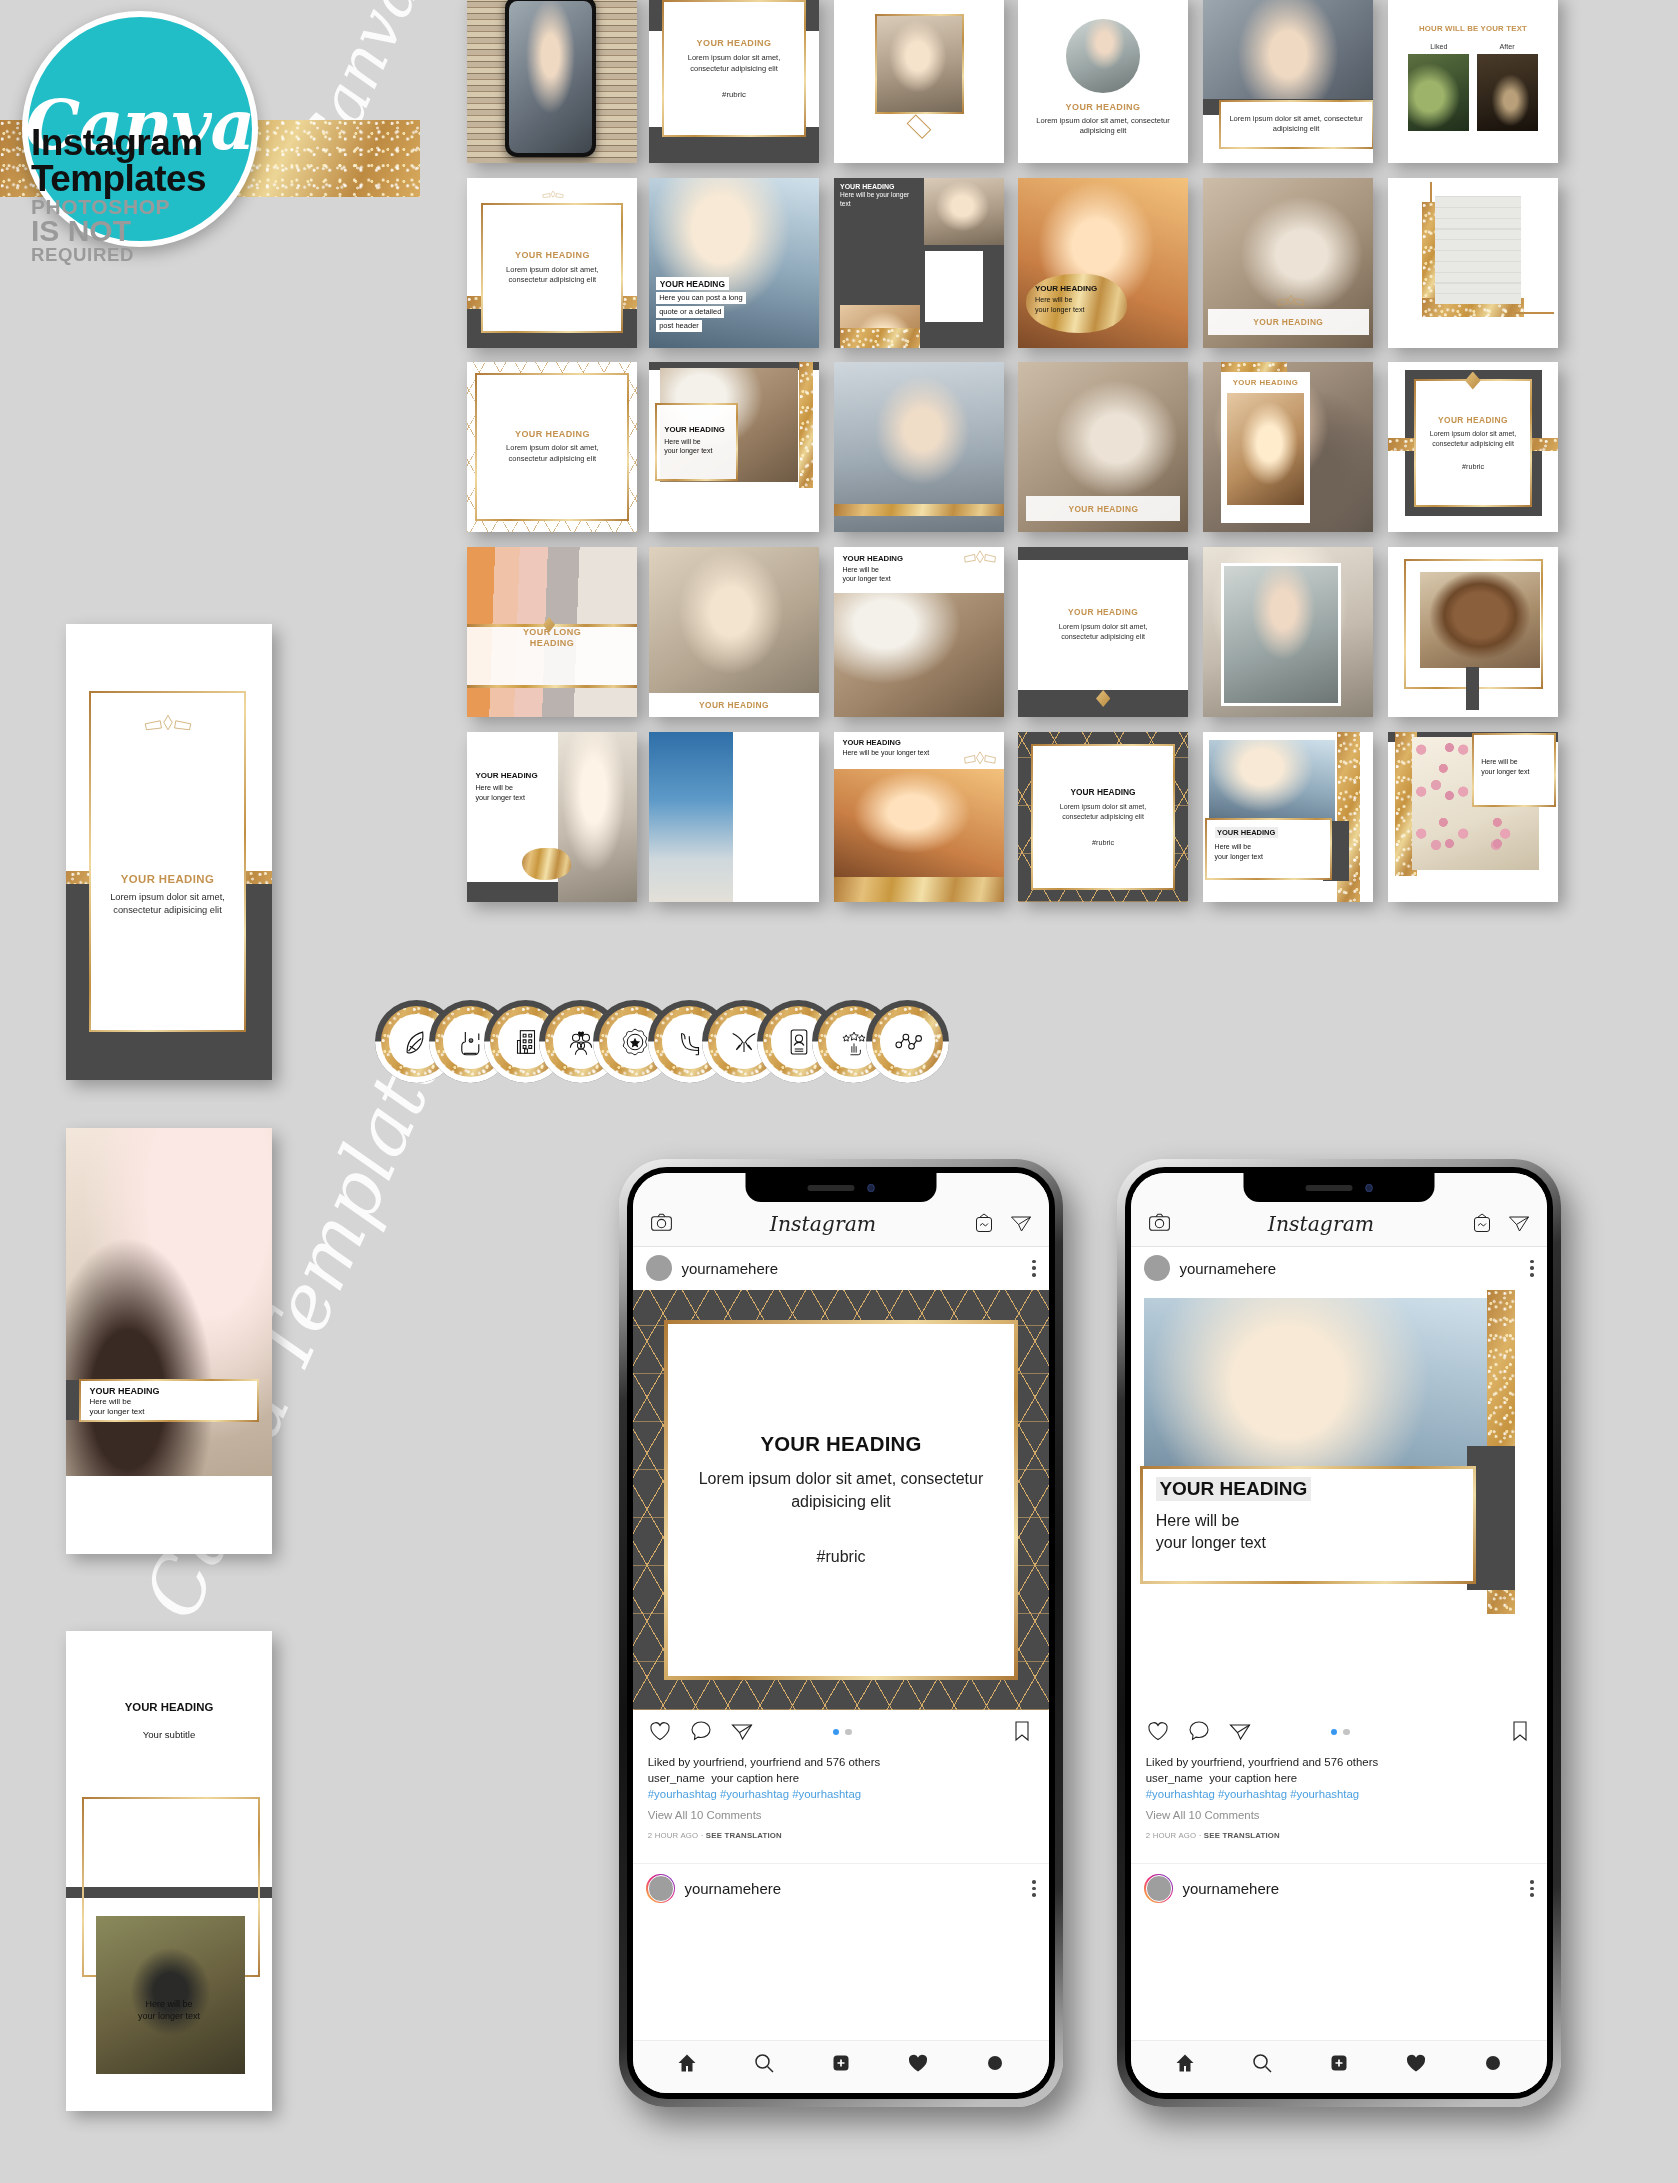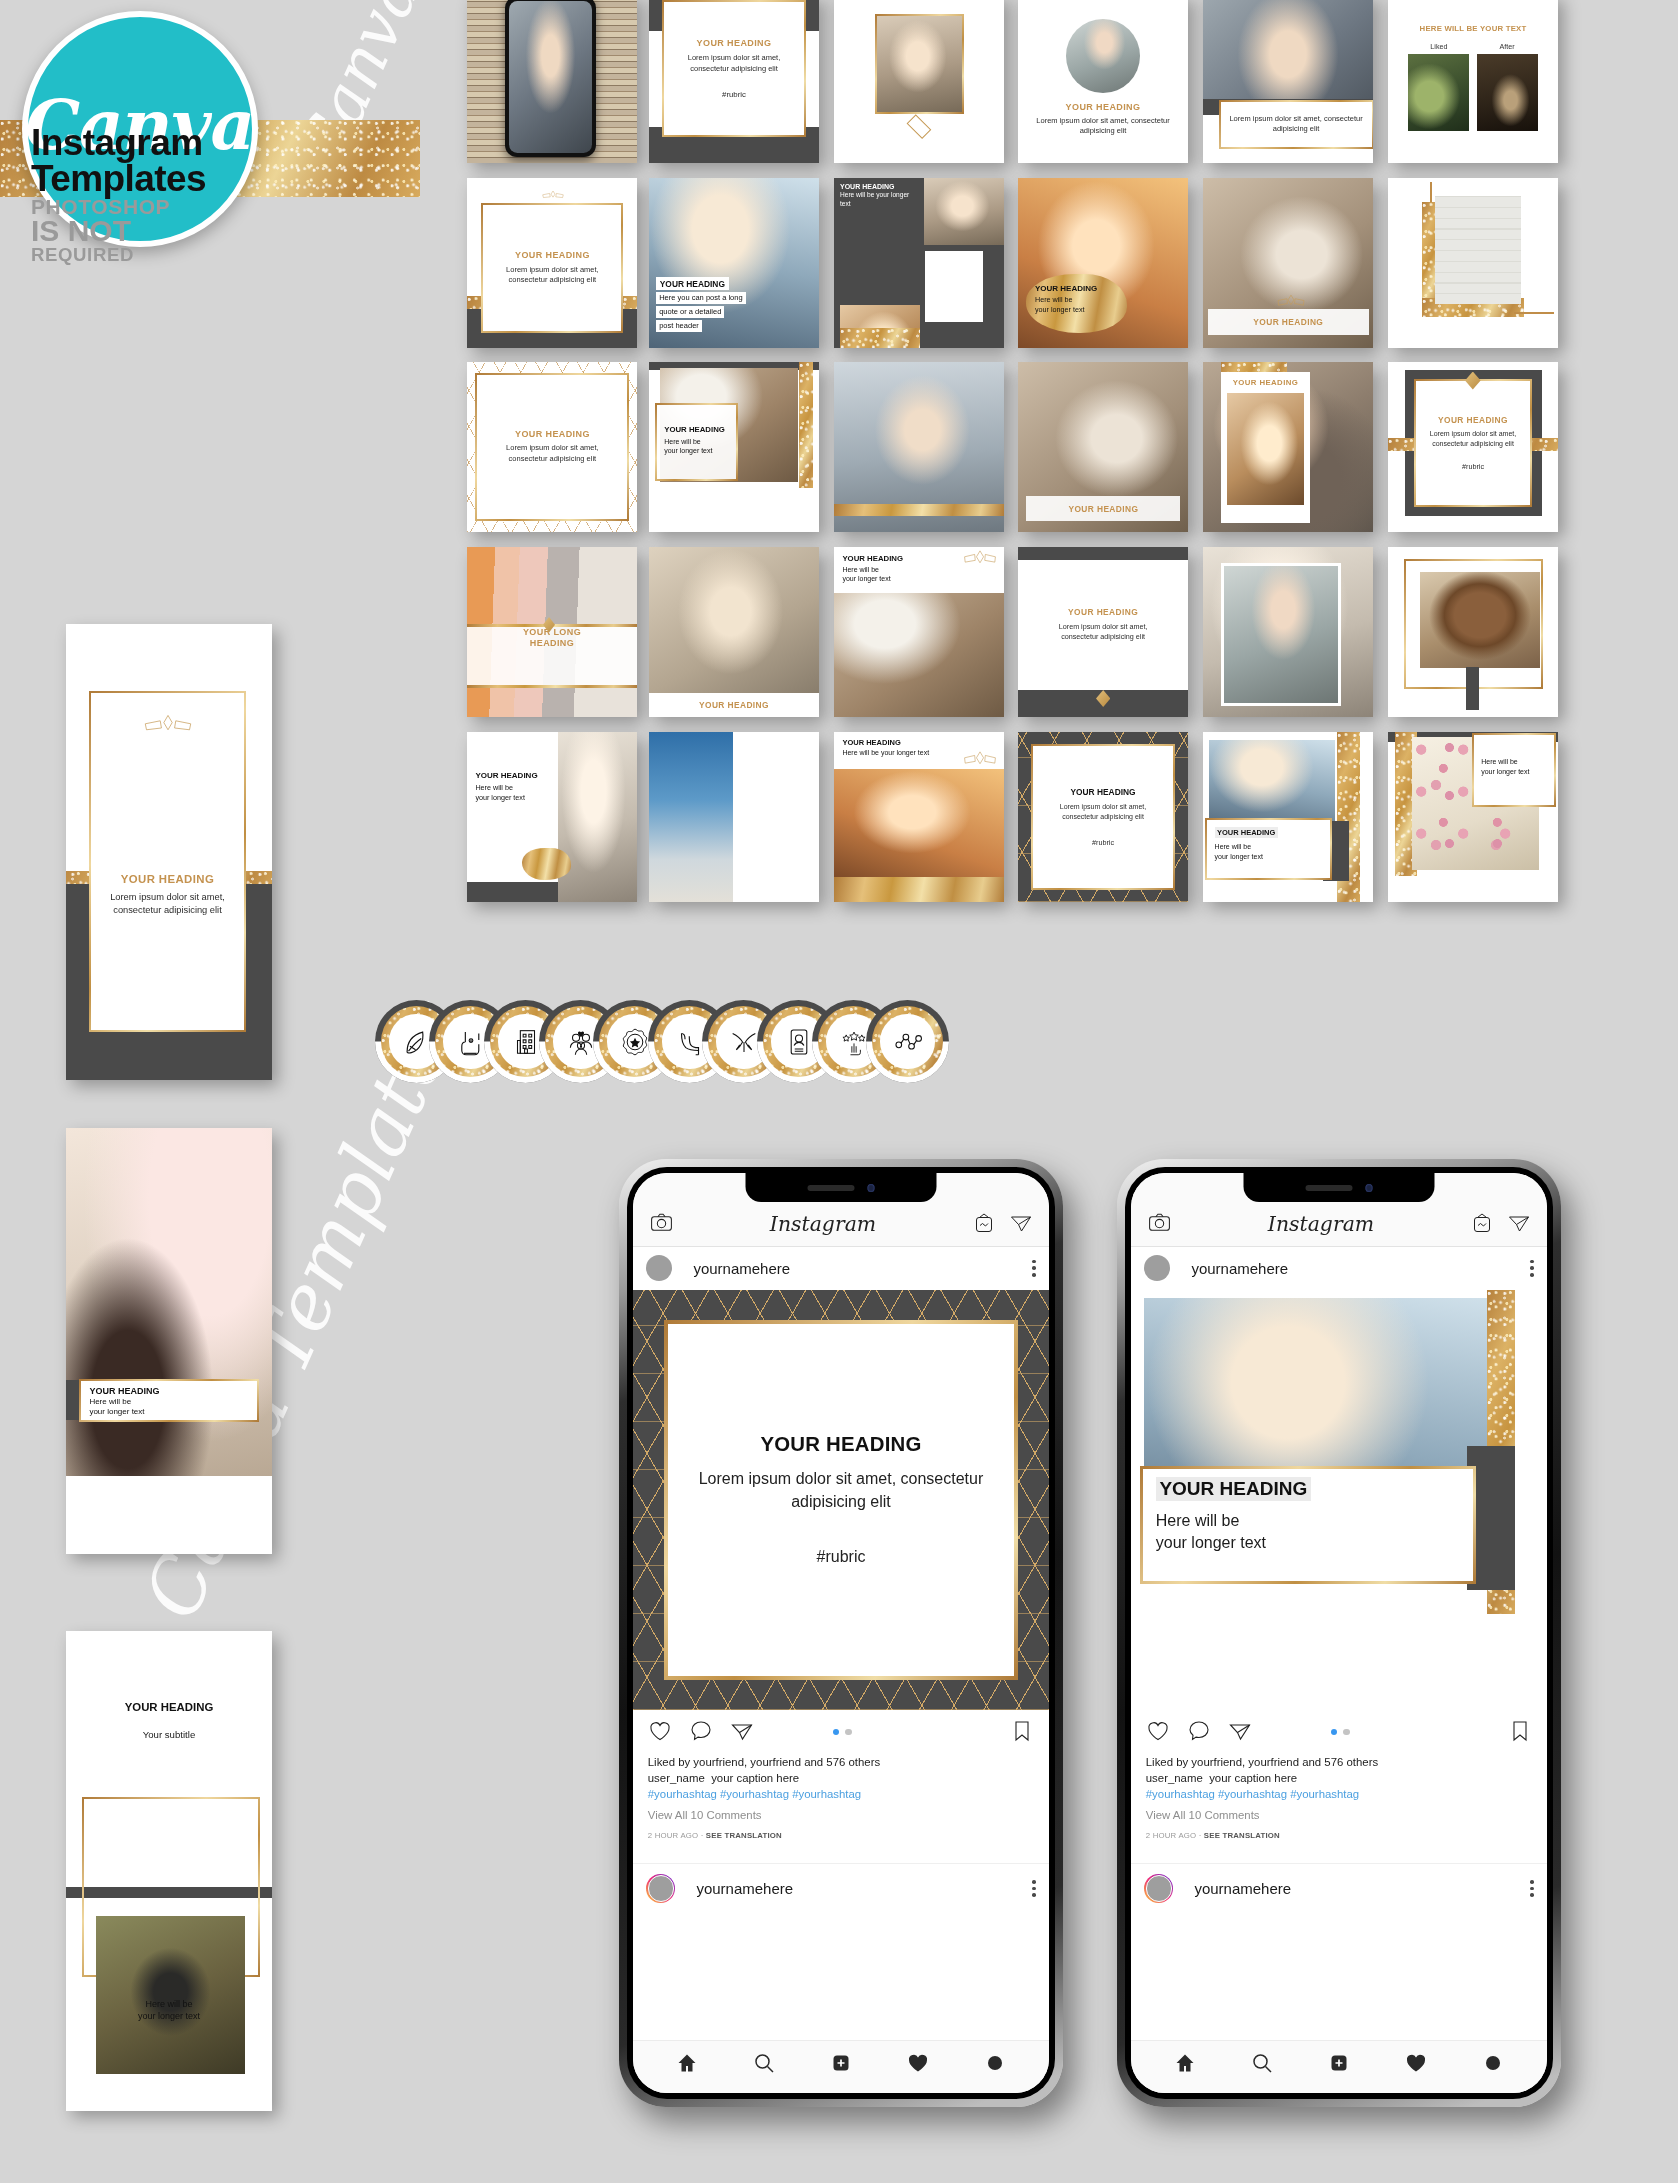--- a/index.html
+++ b/index.html
@@ -158,21 +158,21 @@
   .phone { position:absolute; border-radius:47px; background:linear-gradient(160deg,#f2f2f2,#9a9a9a 12%,#2e2e2e 22%,#121212 50%,#2a2a2a 80%,#bdbdbd 97%); padding:7.8px; box-shadow: 10.8px 15.6px 30px rgba(0,0,0,.42); }
   .phone-inner { border-radius:40px; background:#000; padding:6.6px; height:100%; }
   .screen { position:relative; border-radius:34px; background:#fff; overflow:hidden; height:100%; }
   .notch { position:absolute; left:50%; transform:translateX(-50%); top:0; width:46%; height:29px; background:#000; border-radius: 0 0 15.6px 15.6px; z-index:5; display:flex; align-items:center; justify-content:center; gap:13px; }
   .notch .spk { width:47px; height:6px; border-radius:3.6px; background:#2a2a2a; }
   .notch .cam { width:7.8px; height:7.8px; border-radius:50%; background:#1b2340; box-shadow: inset 0 0 1.8px #4b62b8; }
   .ig-top { display:flex; align-items:center; padding: 37px 15.6px 8.4px; background:#fafafa; border-bottom:0.6px solid #e3e3e3; }
   .ig-logo { font-family:"DejaVu Serif", serif; font-style:italic; font-size:20.4px; color:#222; flex:1; text-align:center; }
   .ig-userrow { display:flex; align-items:center; padding:8.4px 13px; background:#fff; }
   .ig-avatar { width:26px; height:26px; border-radius:50%; background:#9e9e9e; }
-  .ig-username { margin-left:21px; font-size:15px; color:#1b1b1b; }
+  .ig-username { margin-left:9px; font-size:15px; color:#1b1b1b; }
   .dots { margin-left:auto; display:flex; flex-direction:column; gap:3px; }
   .dots i { width:3.6px; height:3.6px; border-radius:50%; background:#4a4a4a; display:block; }
   .ig-actions { display:flex; align-items:center; padding:9.6px 14.4px 4.8px; }
   .ig-actions svg { width:24px; height:24px; }
   .ig-pager { display:flex; gap:6px; margin: 0 auto; }
   .ig-pager b { width:6.6px; height:6.6px; border-radius:50%; background:#c4c4c4; display:block; }
   .ig-pager b.on { background:#3897f0; }
   .ig-caption { padding: 3.6px 14.4px 0; font-size:11.4px; line-height:1.42; color:#1c1c1c; }
   .ig-caption .tags { color:#4a9fe0; }
   .ig-caption .view { color:#8e8e8e; margin-top:4.8px; }
@@ -235,21 +235,21 @@
 
 <div class="gcell card ph ph-d" style="left:1203px;top:-7.2px;width:170px;height:170px;">
   <div class="abs dark" style="left:0;top:106px;width:170px;height:65px;"></div>
   <div class="abs" style="left:0;top:122px;width:170px;height:48px;background:#fff;"></div>
   <div class="abs gframe center" style="left:15.6px;top:107px;width:155px;height:49px;background:#fff;padding:7.2px;">
     <div class="body-txt" style="font-size:7.5px;line-height:1.4;text-align:center;">Lorem ipsum dolor sit amet, consectetur adipisicing elit</div>
   </div>
 </div>
 
 <div class="gcell card center" style="left:1388px;top:-7.2px;width:170px;height:170px;padding:8.4px;">
-  <div class="hd-gold" style="font-size:7.8px;text-align:center;line-height:1.2;letter-spacing:0.2px;">HERE WILL BE YOUR TEXT</div>
+  <div class="hd-gold" style="font-size:7.8px;text-align:center;line-height:1.2;letter-spacing:0.2px;">HOUR WILL BE YOUR TEXT</div>
   <div style="display:flex;gap:7.2px;margin-top:8.4px;">
     <div style="text-align:center;">
       <div style="font-size:7.2px;color:#333;margin-bottom:3.6px;">Liked</div>
       <div class="ph ph-green" style="width:61px;height:77px;"></div>
     </div>
     <div style="text-align:center;">
       <div style="font-size:7.2px;color:#333;margin-bottom:3.6px;">After</div>
       <div class="ph ph-forest" style="width:61px;height:77px;"></div>
     </div>
   </div>

